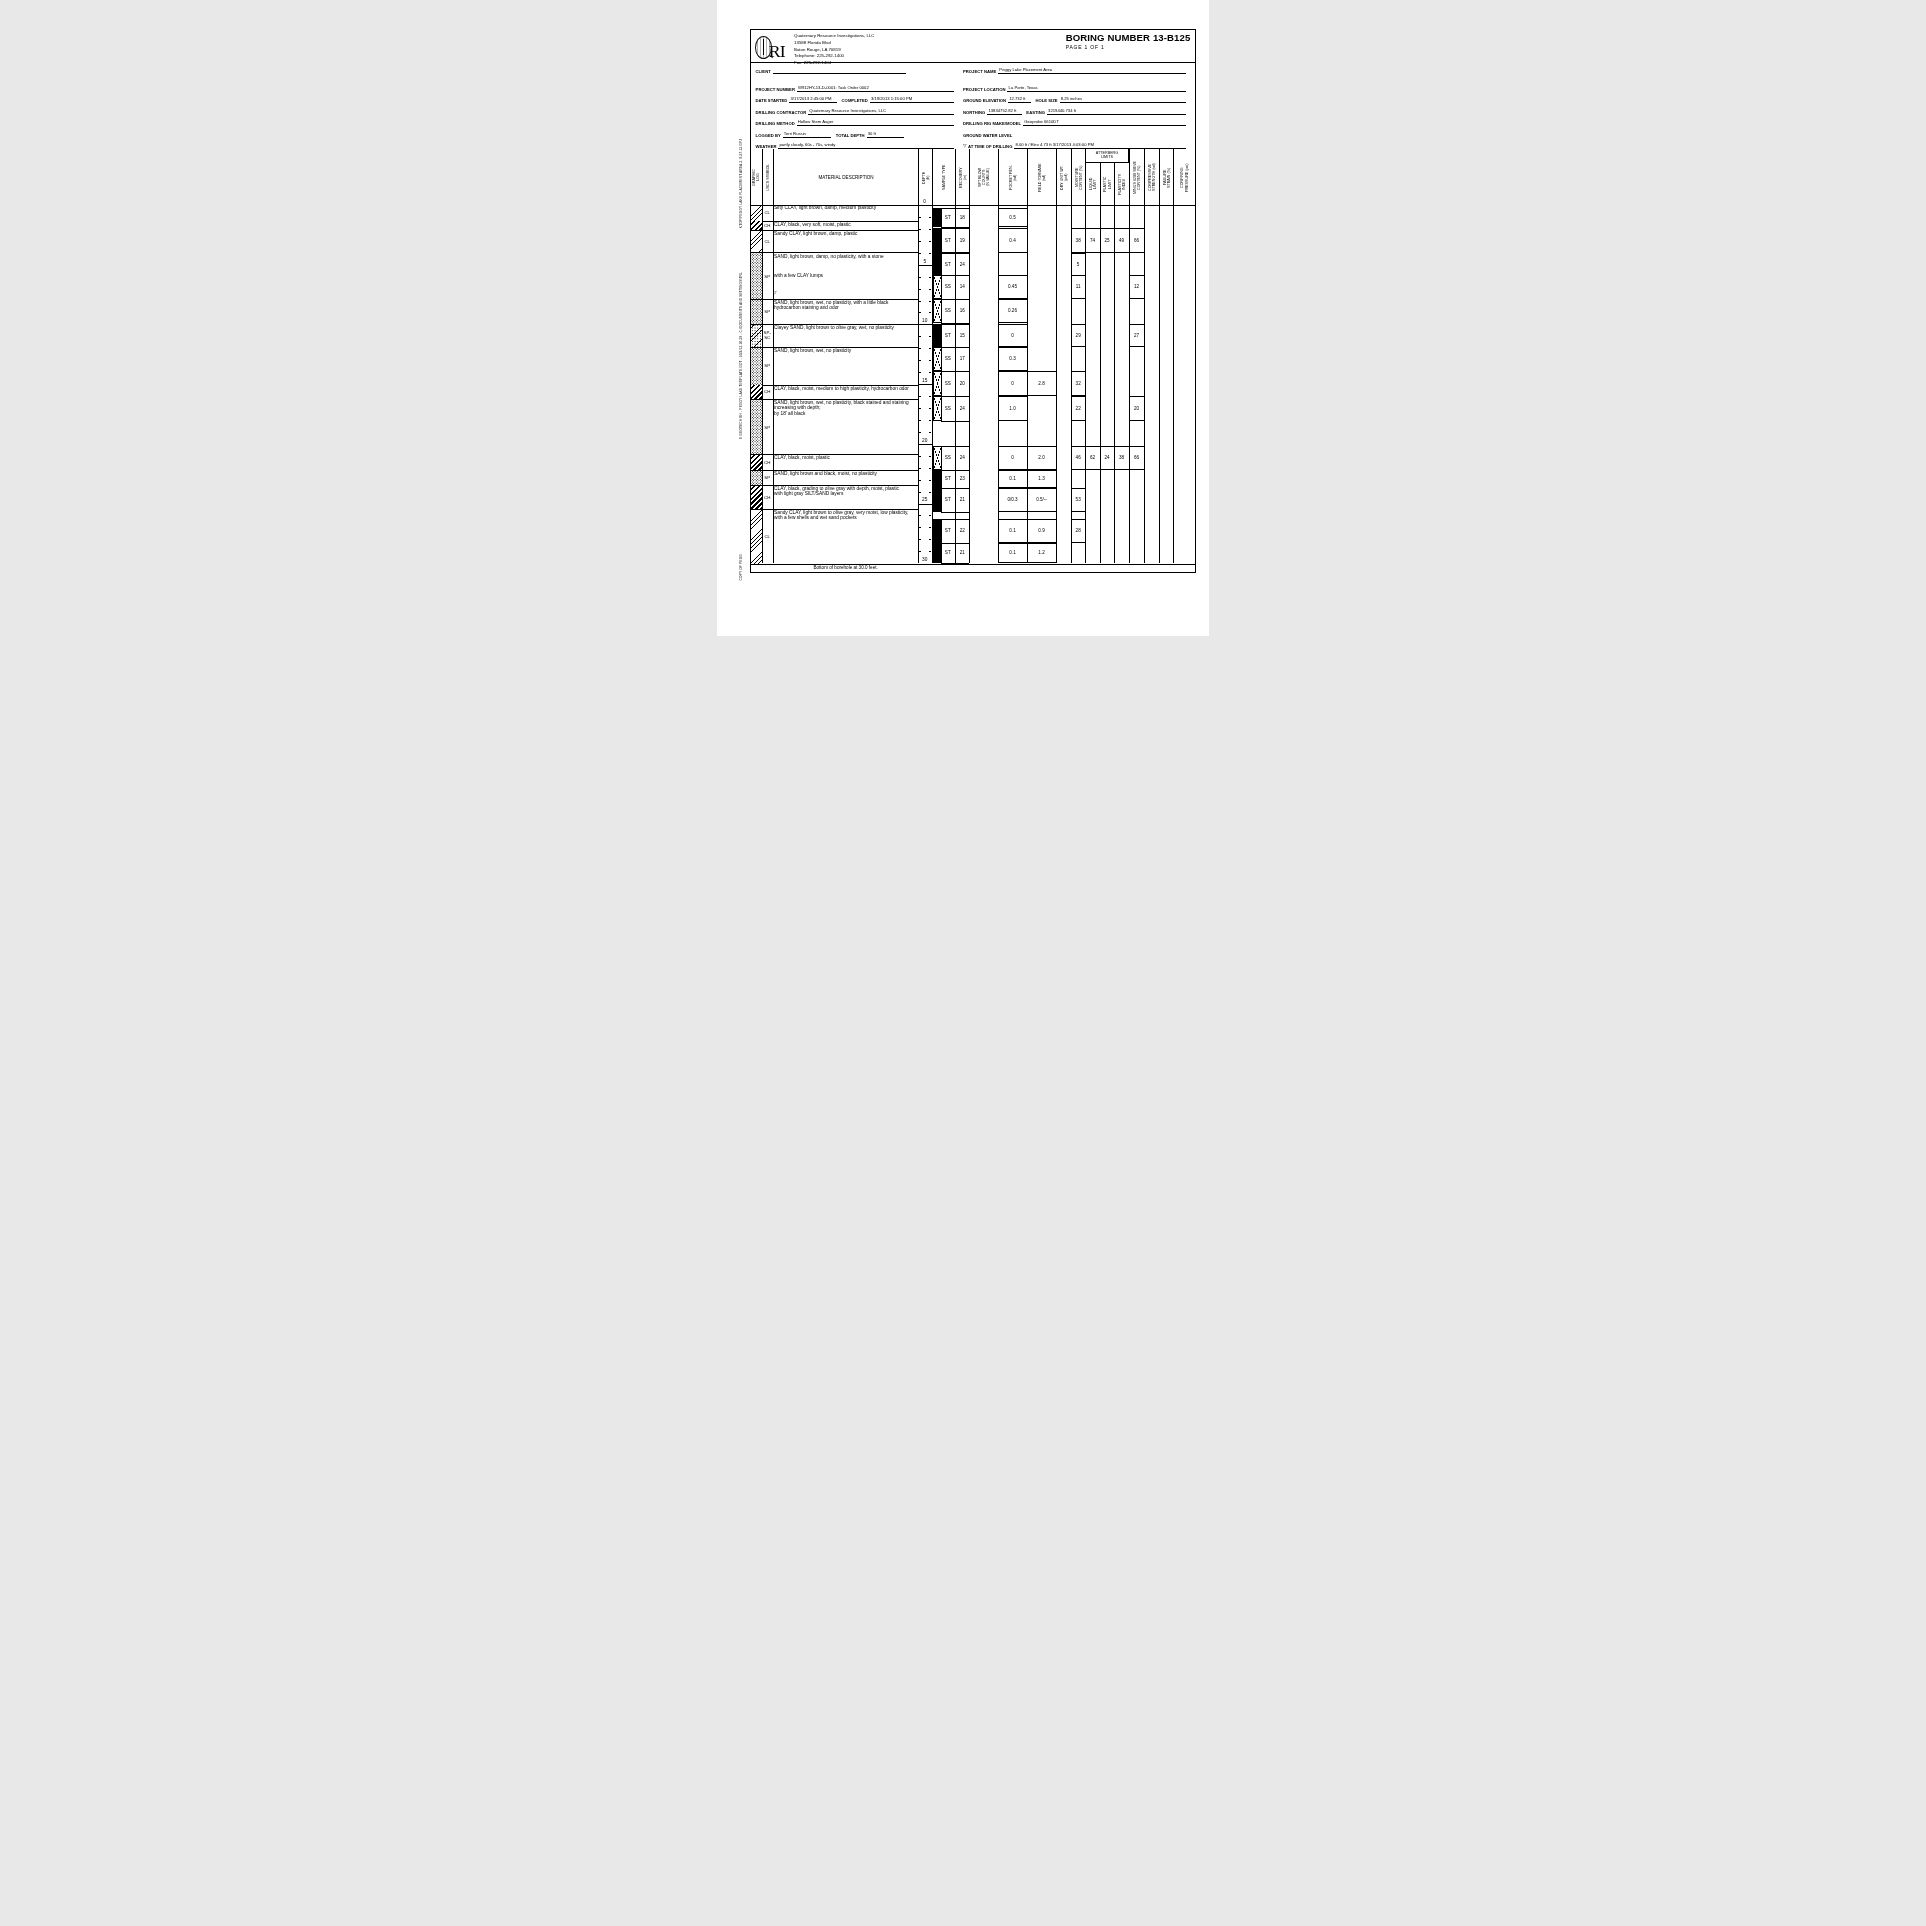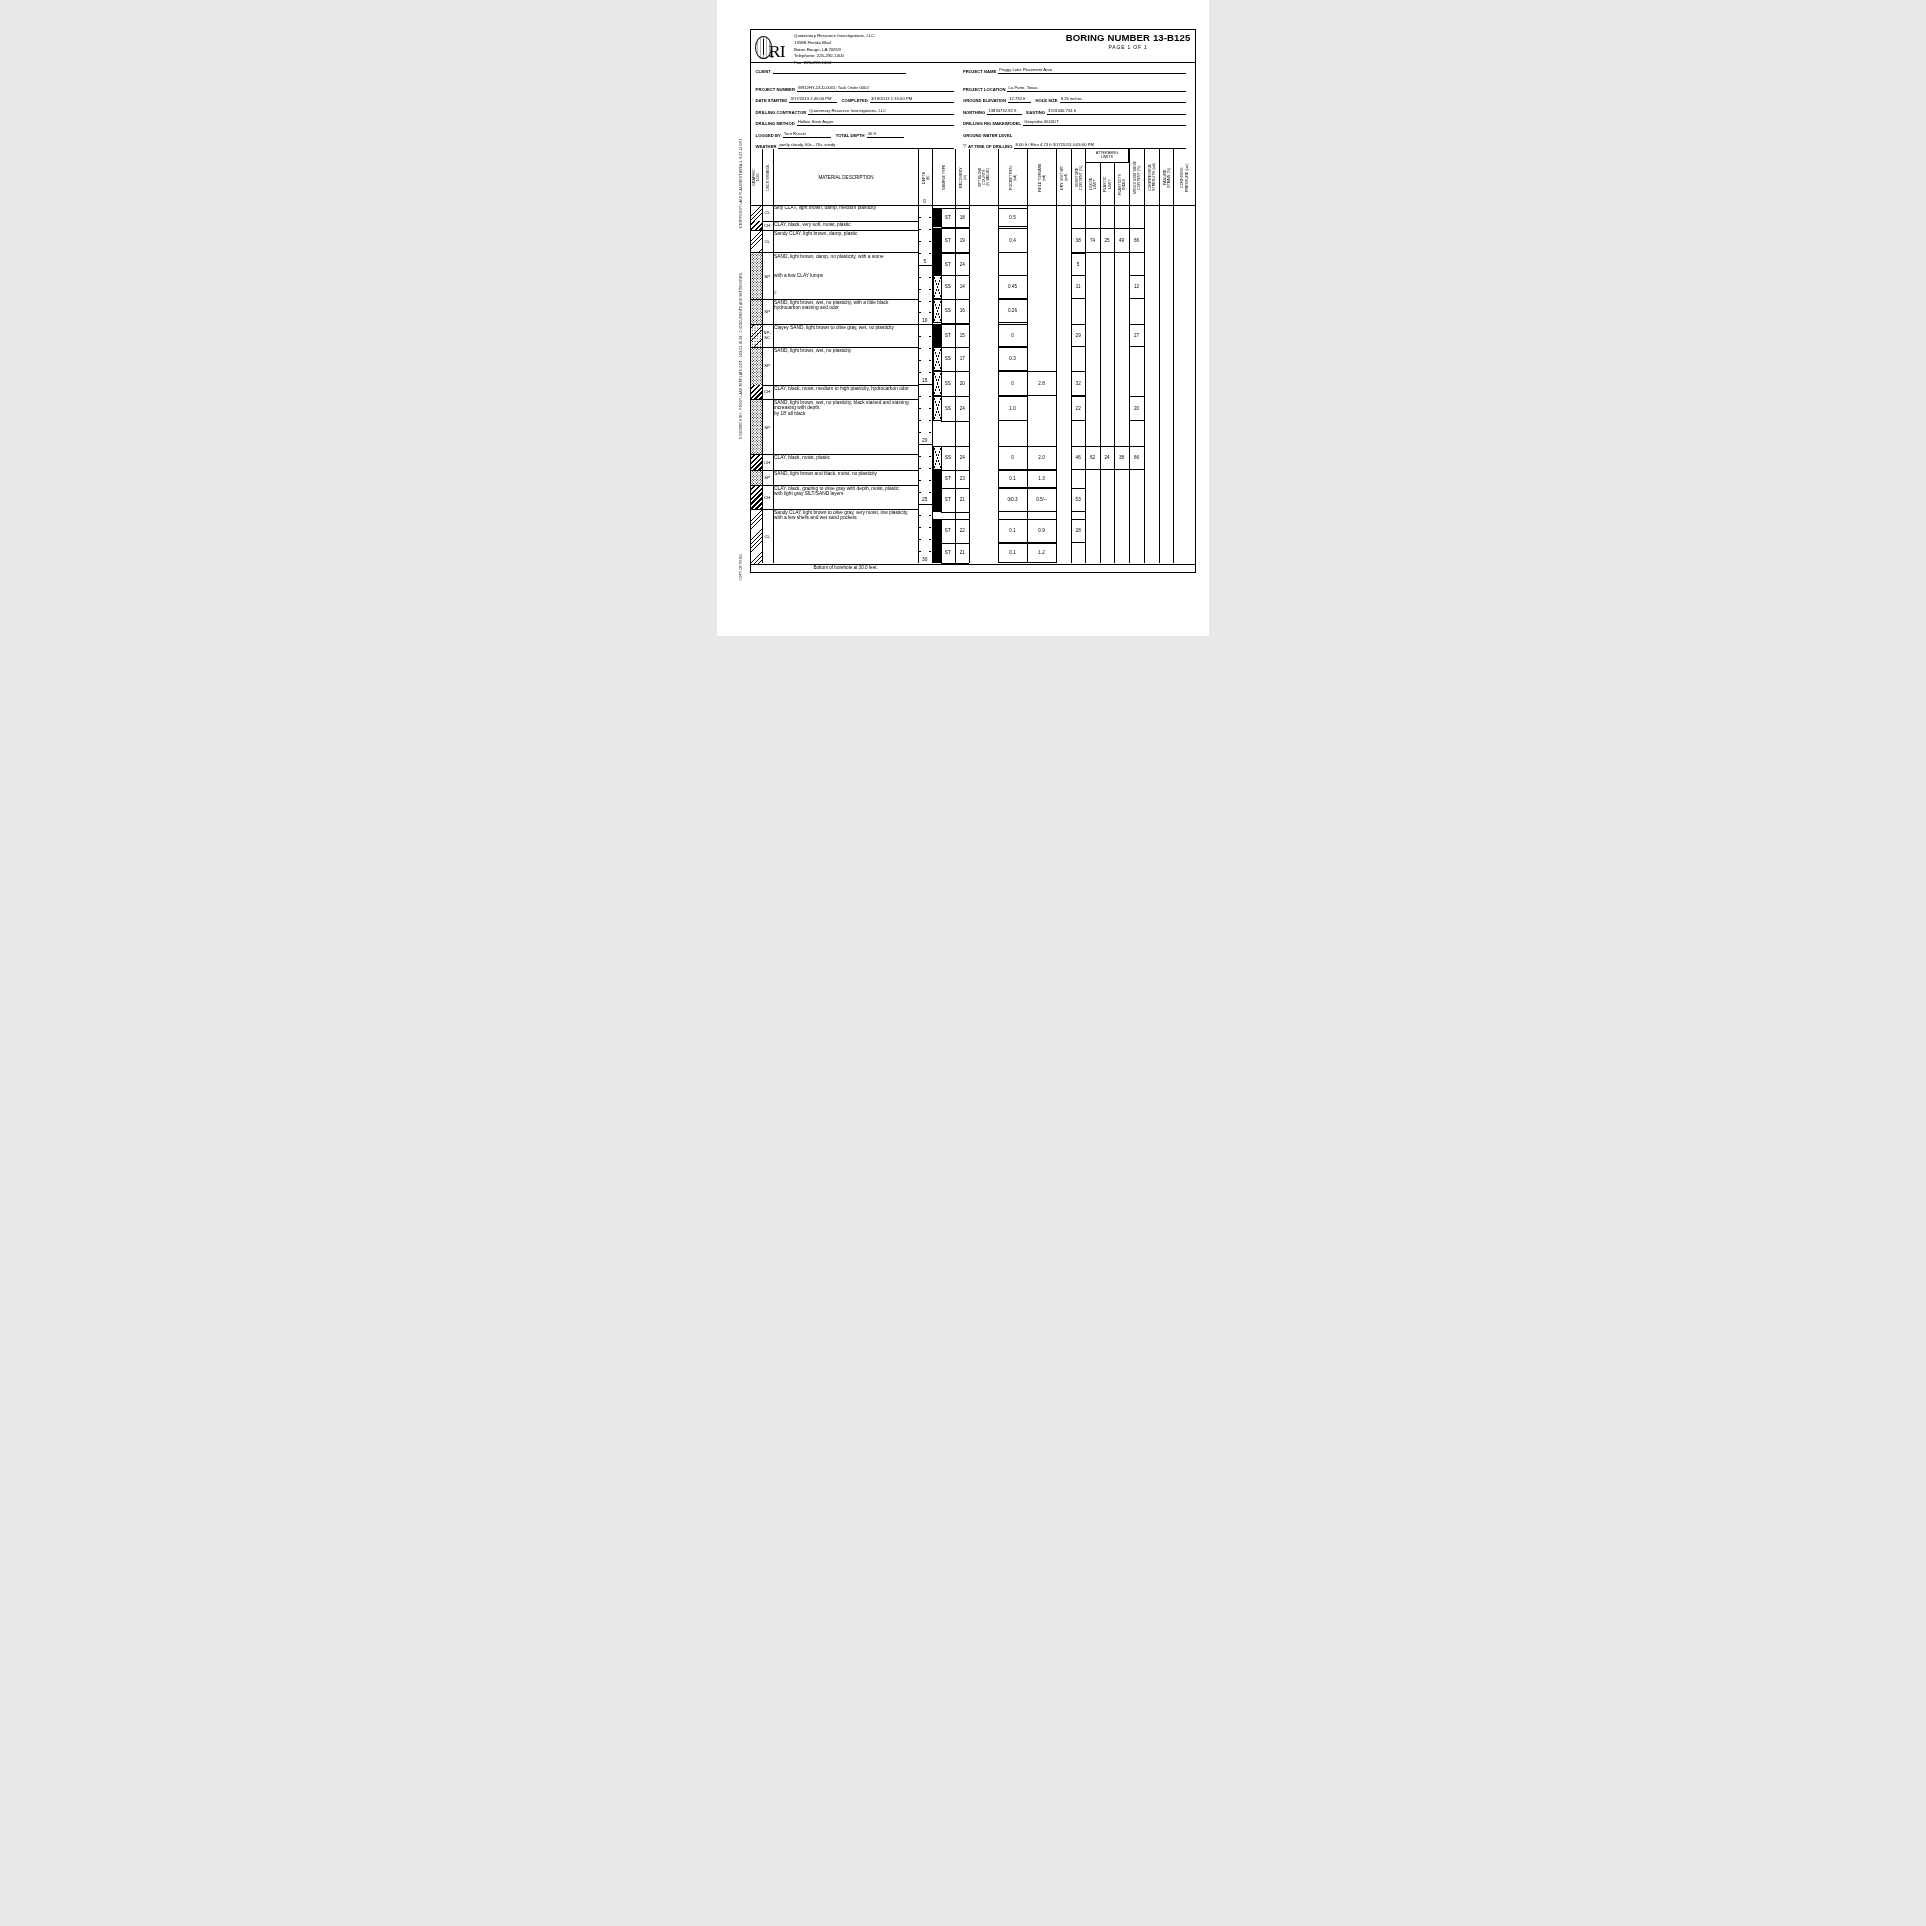--- a/index.html
+++ b/index.html
@@ -12,21 +12,21 @@
   .box{position:absolute;left:33px;top:28.5px;width:444px;height:542px;border:0.8px solid #000;
        border-top-width:1.5px;box-sizing:content-box;}
   
   .logo{position:absolute;left:3.9px;top:6.2px;display:flex;align-items:flex-end;}
   .logo-q{width:15.4px;height:21.6px;border:0.8px solid #111;border-radius:50%;position:relative;
           background:repeating-linear-gradient(90deg,rgba(0,0,0,.30) 0 0.4px,transparent 0.4px 1.5px);}
   .logo-q:after{content:"";position:absolute;left:47%;top:12%;width:0.8px;height:72%;background:#000;}
   .logo-q:before{content:"";position:absolute;right:-1.5px;bottom:0.8px;width:3.9px;height:1.2px;background:#000;transform:rotate(35deg);}
   .logo-ri{font-family:"Liberation Serif",serif;font-size:17.7px;line-height:.85;margin-left:-3.5px;letter-spacing:-0.8px;}
   .company{position:absolute;left:43px;top:3.9px;font-size:4.4px;line-height:1.5;}
-  .title{position:absolute;right:4.6px;top:2.3px;text-align:center;}
+  .title{position:absolute;right:4.6px;top:2.3px;text-align:left;}
   .title .big{font-size:9.6px;font-weight:bold;letter-spacing:0.1px;}
   .title .pg{font-size:5px;margin-top:1.2px;letter-spacing:0.8px;}
   .hdr-div{position:absolute;left:0;right:0;top:32px;border-top:1.2px solid #000;}
   .hrow{position:absolute;height:7px;font-size:4.2px;white-space:nowrap;display:flex;align-items:flex-end;}
   .hrow b{font-weight:bold;margin-right:1.9px;}
   .hrow .v{border-bottom:0.6px solid #000;padding:0 5.4px 0.4px 1.2px;margin-right:4.6px;}
   .hrow .f1{flex:1;}
   .rowL{left:4.6px;width:203px;}
   .rowR{left:212px;right:4.6px;}
   .wsym{font-size:4.6px;margin-right:1.5px;line-height:1;}

